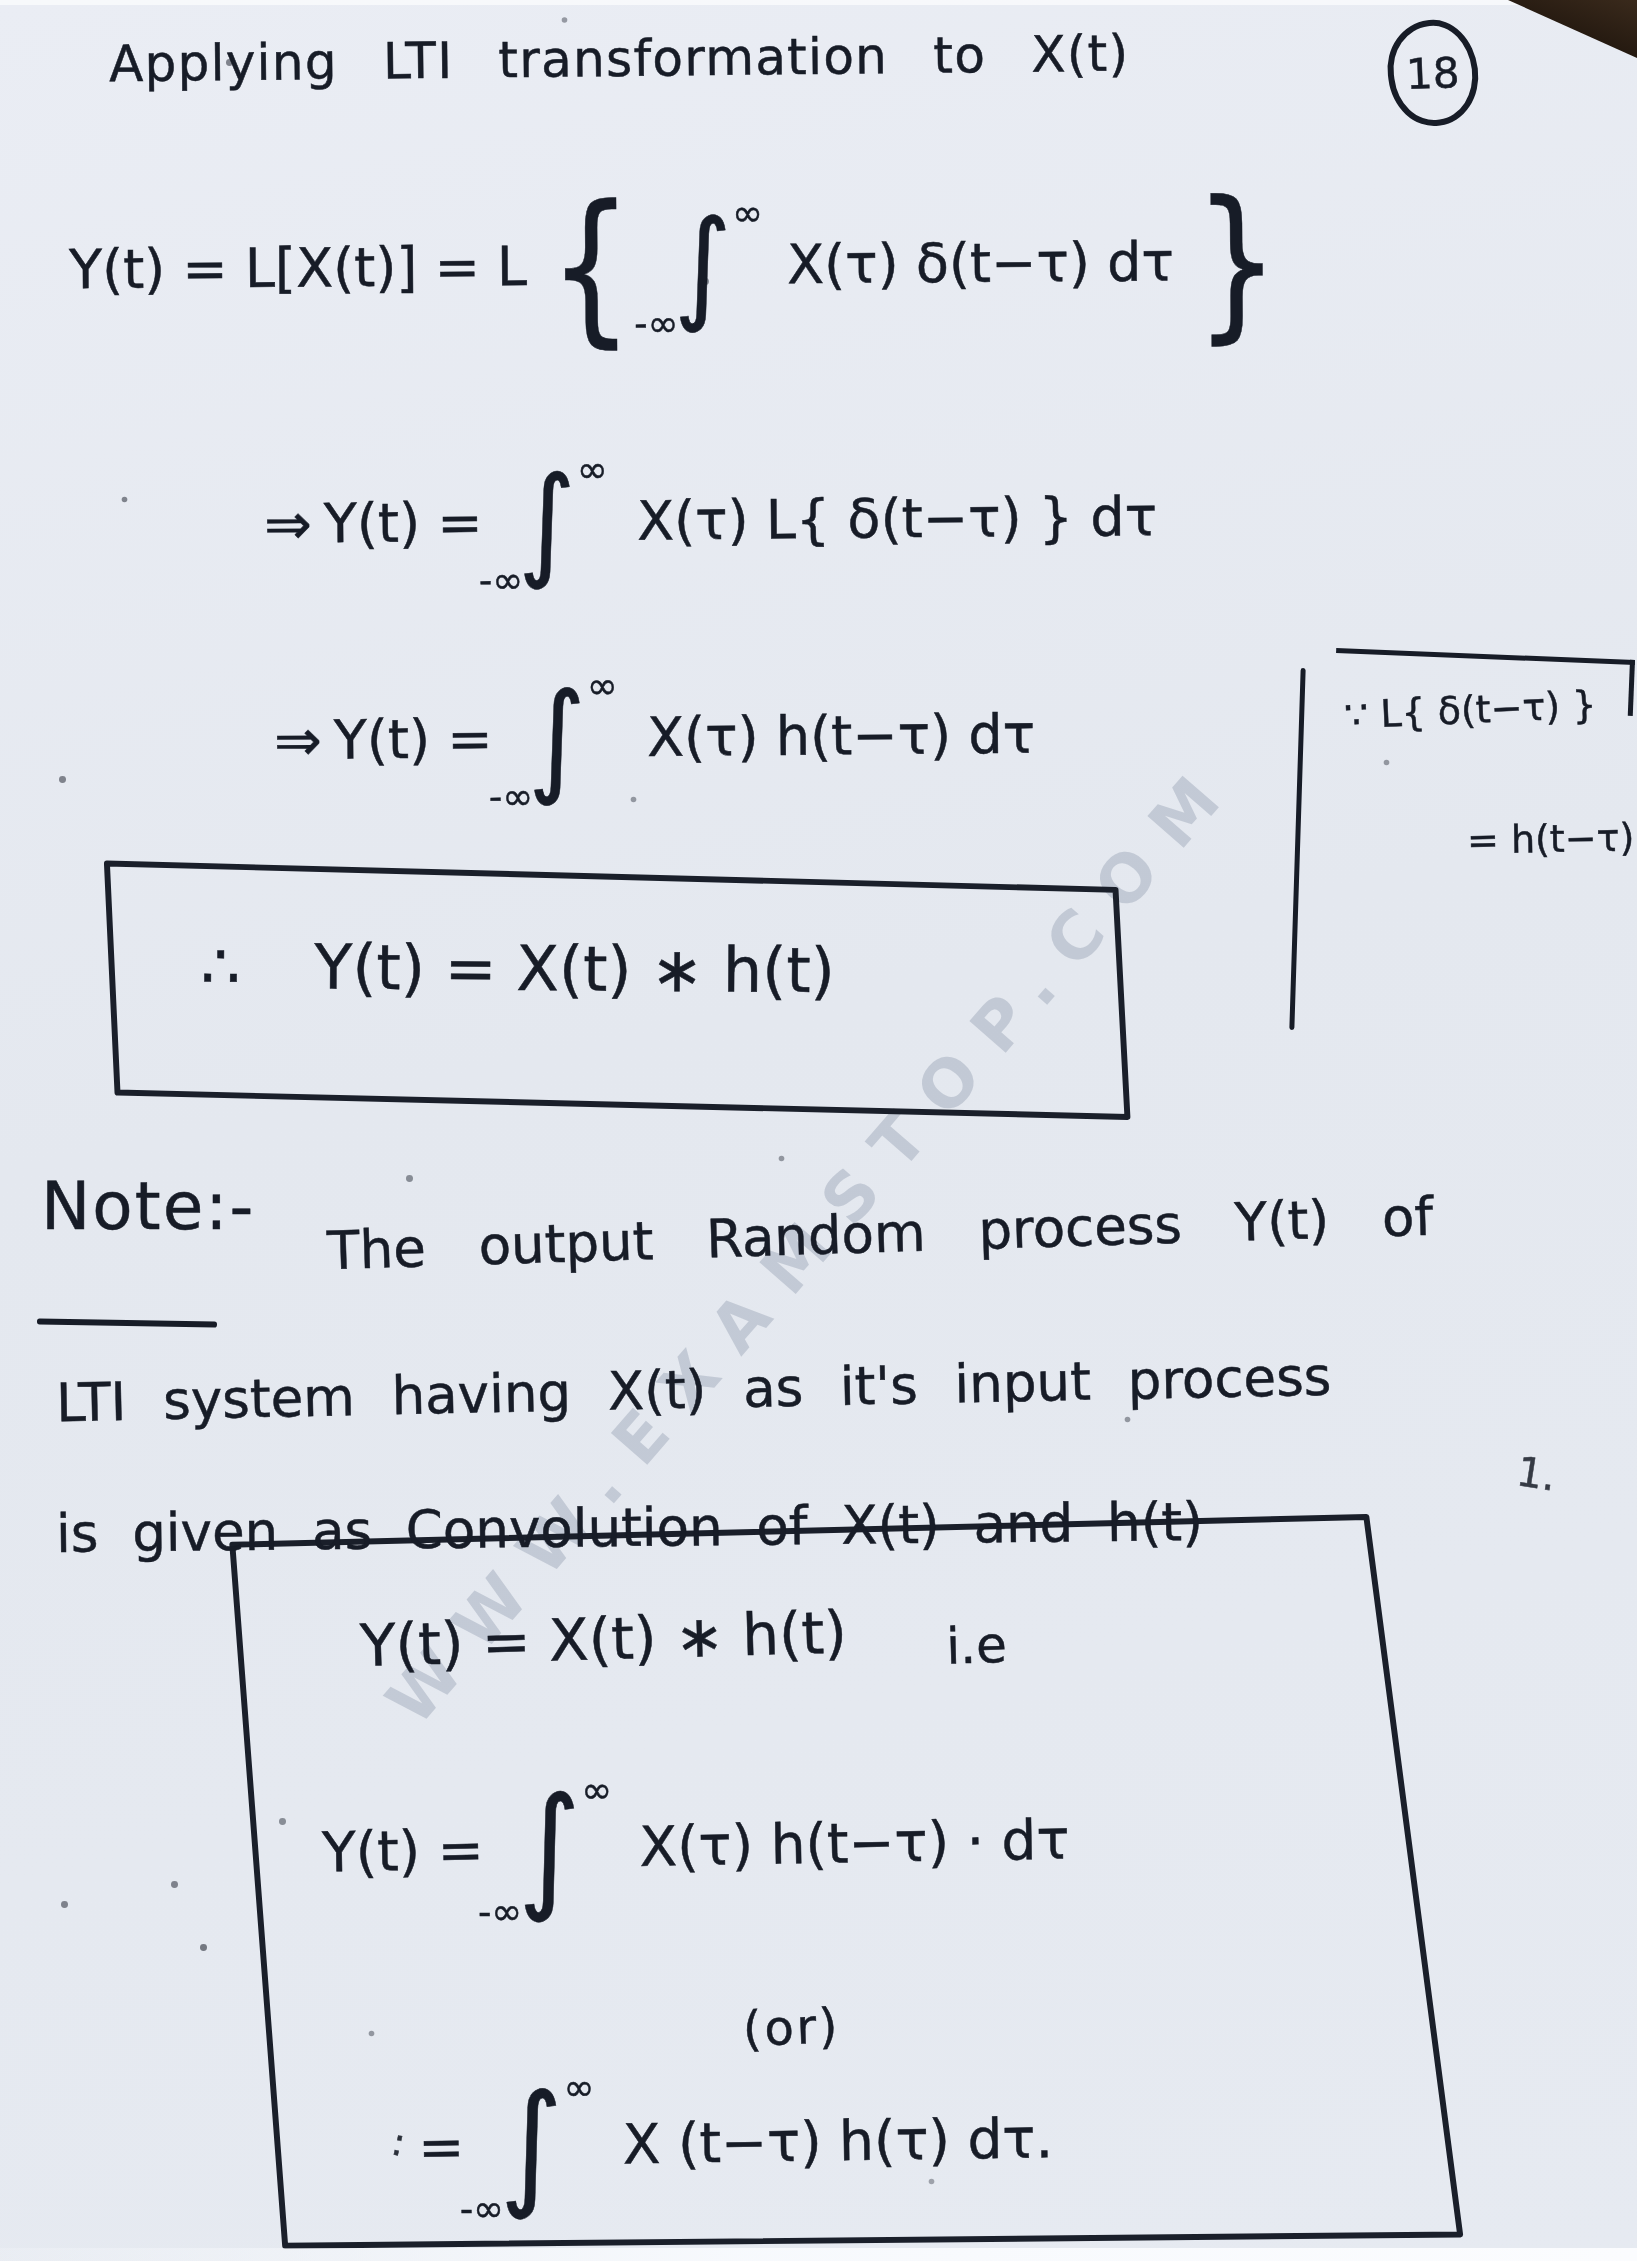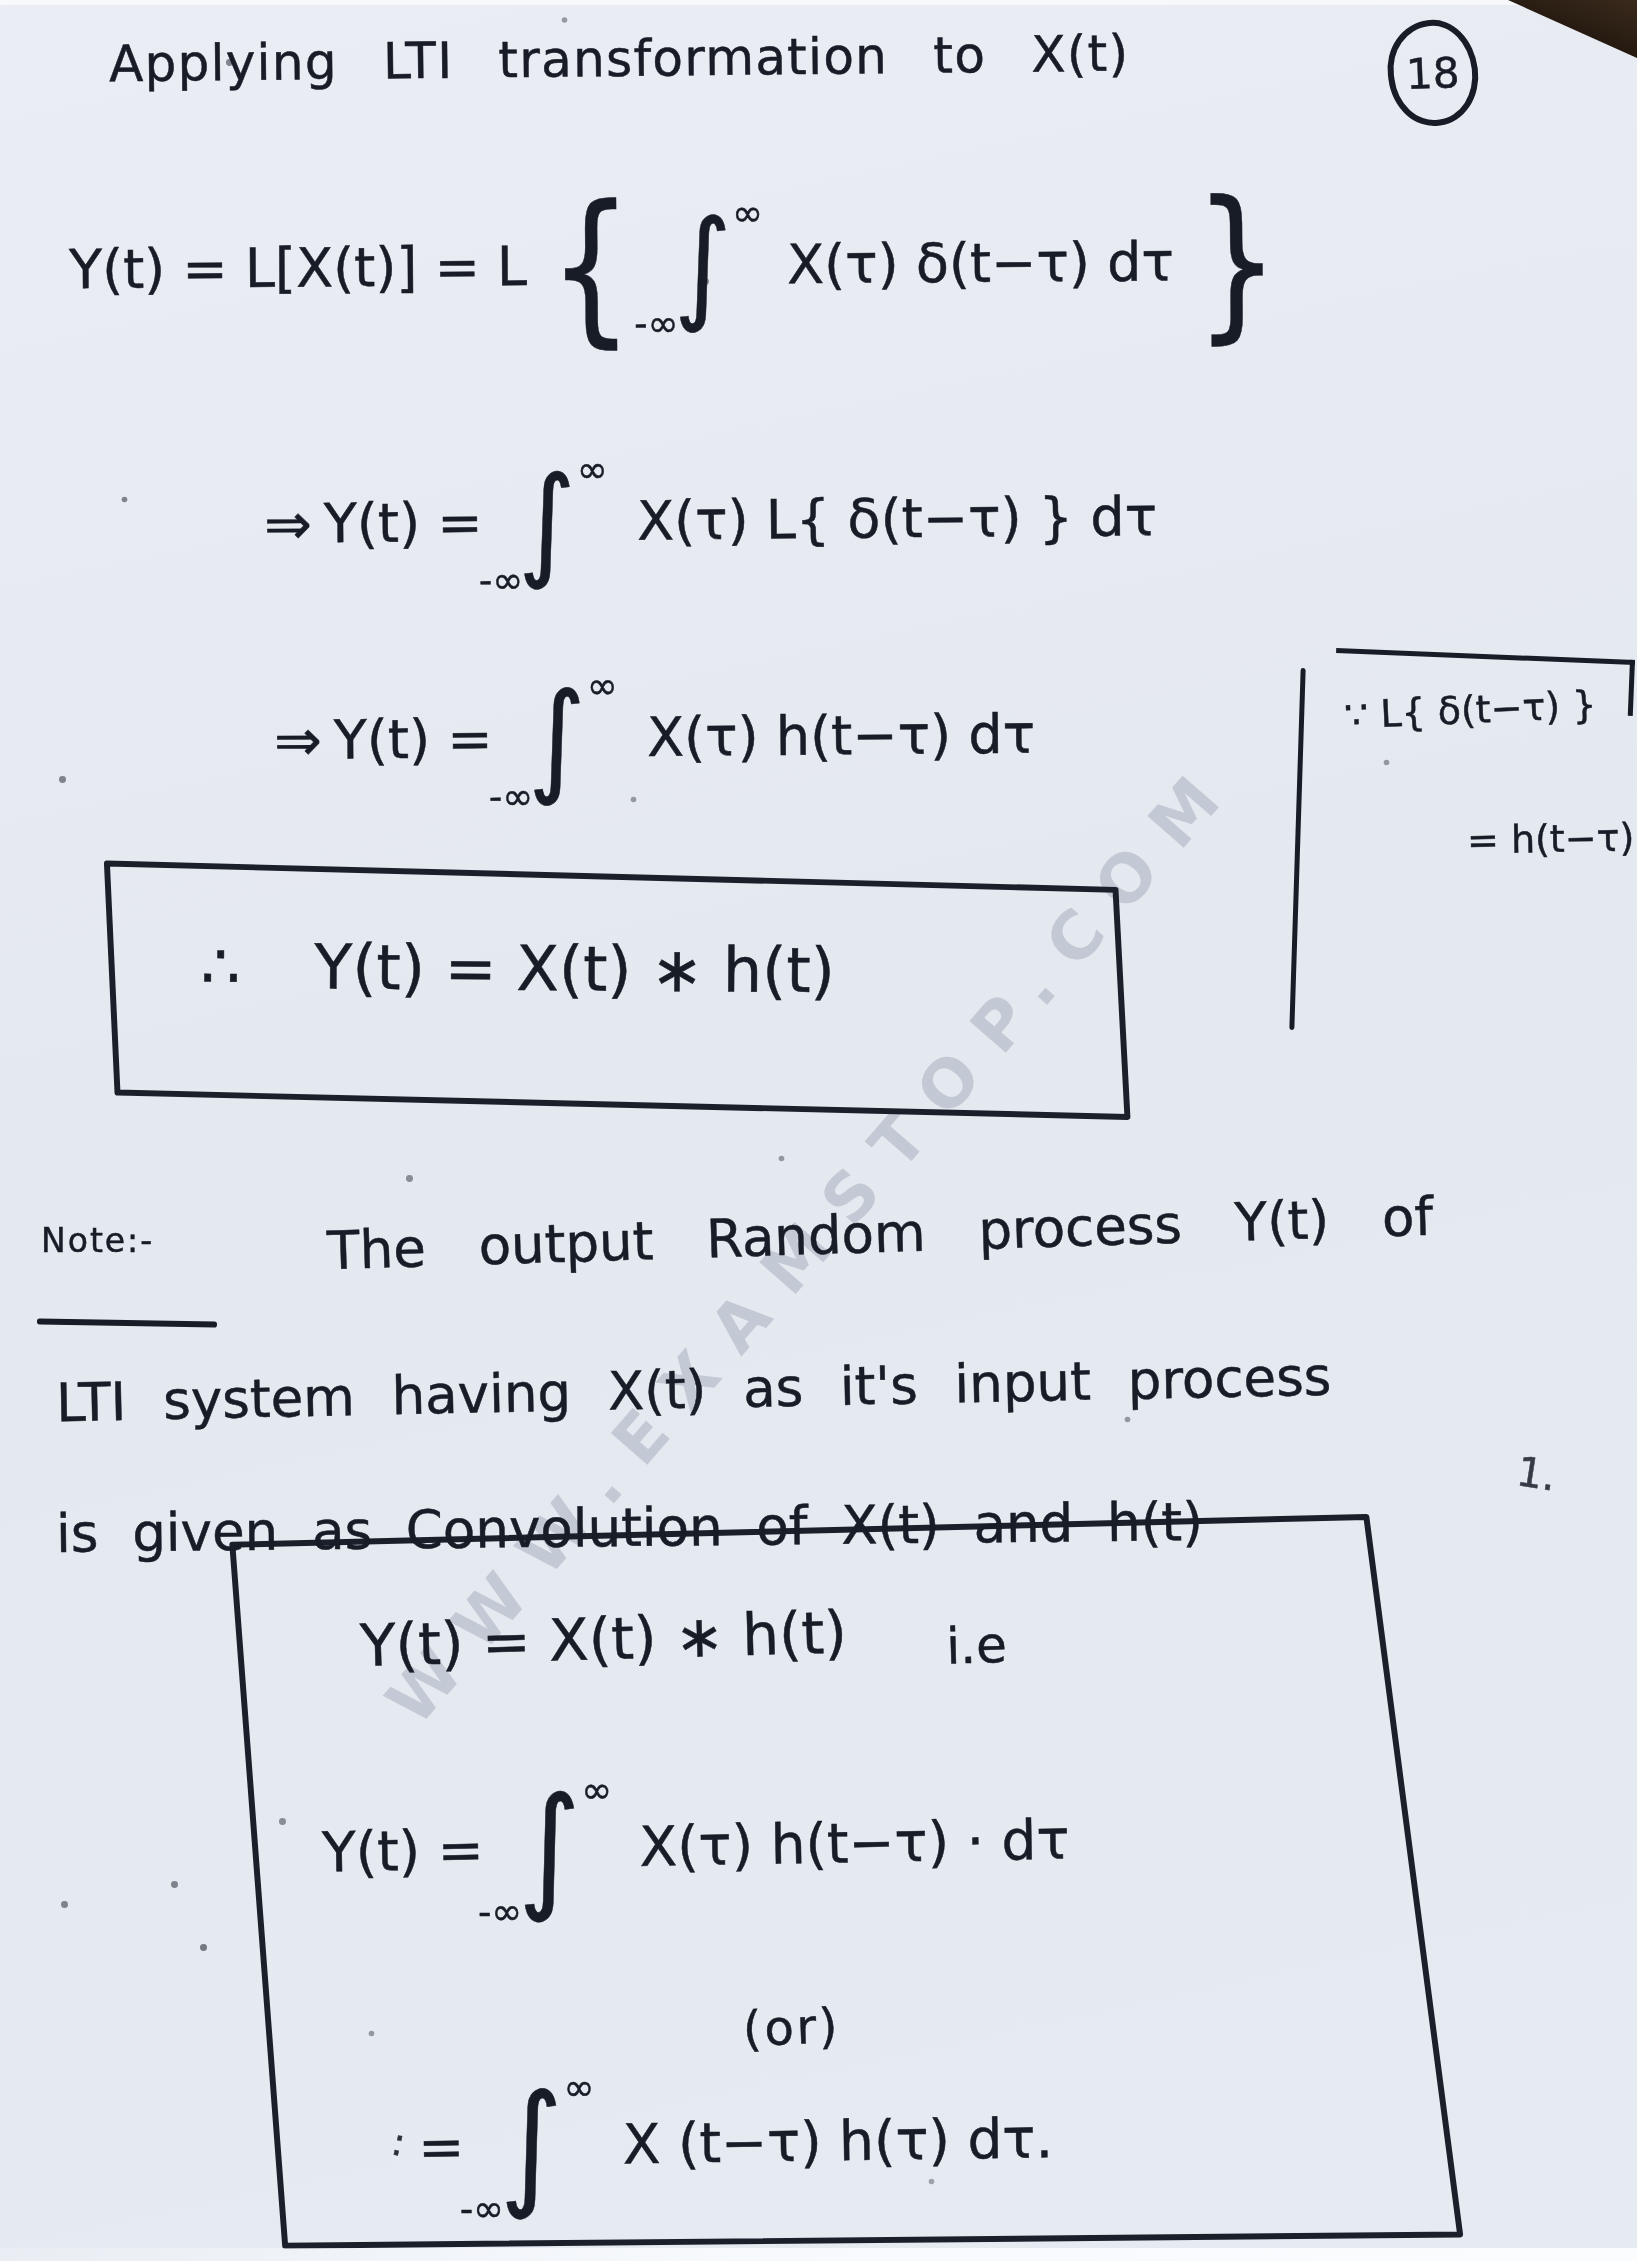--- a/index.html
+++ b/index.html
@@ -37,21 +37,21 @@
          transform:rotate(1.8deg);border-radius:2.6px;z-index:3;}
   .siderule-h{position:absolute;left:1335px;top:654px;width:294px;height:51px;z-index:3;
          border-top:5.3px solid #171c27;border-right:5.3px solid #171c27;transform:rotate(2.3deg);}
   .sidenote1{left:1344px;top:688px;font-size:38px;transform:rotate(-2.5deg);}
   .sidenote2{left:1467px;top:817px;font-size:38px;transform:rotate(-1deg);}
   
   .boxes{position:absolute;left:0;top:0;z-index:2;}
   .boxes path{fill:none;stroke:#1a1f2a;stroke-width:9;stroke-linejoin:round;stroke-linecap:round;}
   .box1-row{left:201px;top:932px;font-size:62px;gap:74px;transform:rotate(.4deg);}
   
-  .note-label{left:41px;top:1221px;font-size:33px;letter-spacing:2px;}
+  .note-label{left:41px;top:1168px;font-size:66px;letter-spacing:2px;}
   .note-underline{position:absolute;left:37px;top:1320px;width:180px;height:6px;background:#171c27;
          transform:rotate(1deg);border-radius:2.6px;z-index:3;}
   .note1{left:327px;top:1203px;font-size:53px;word-spacing:36px;transform:rotate(-1.8deg);}
   .note2{left:56px;top:1359px;font-size:53px;word-spacing:20px;transform:rotate(-1.2deg);}
   .note3{left:56px;top:1497px;font-size:53px;word-spacing:17px;transform:rotate(-.6deg);}
   
   .b2a{left:360px;top:1603px;font-size:58px;gap:99px;transform:rotate(-1.6deg);}
   .b2a .ie{font-size:50px;transform:translateY(17px);}
   .b2b{left:322px;top:1768px;font-size:55px;gap:13.2px;transform:rotate(-1deg);}
   .b2or{left:743px;top:1999px;font-size:48px;transform:rotate(-2deg);letter-spacing:2.6px;}

